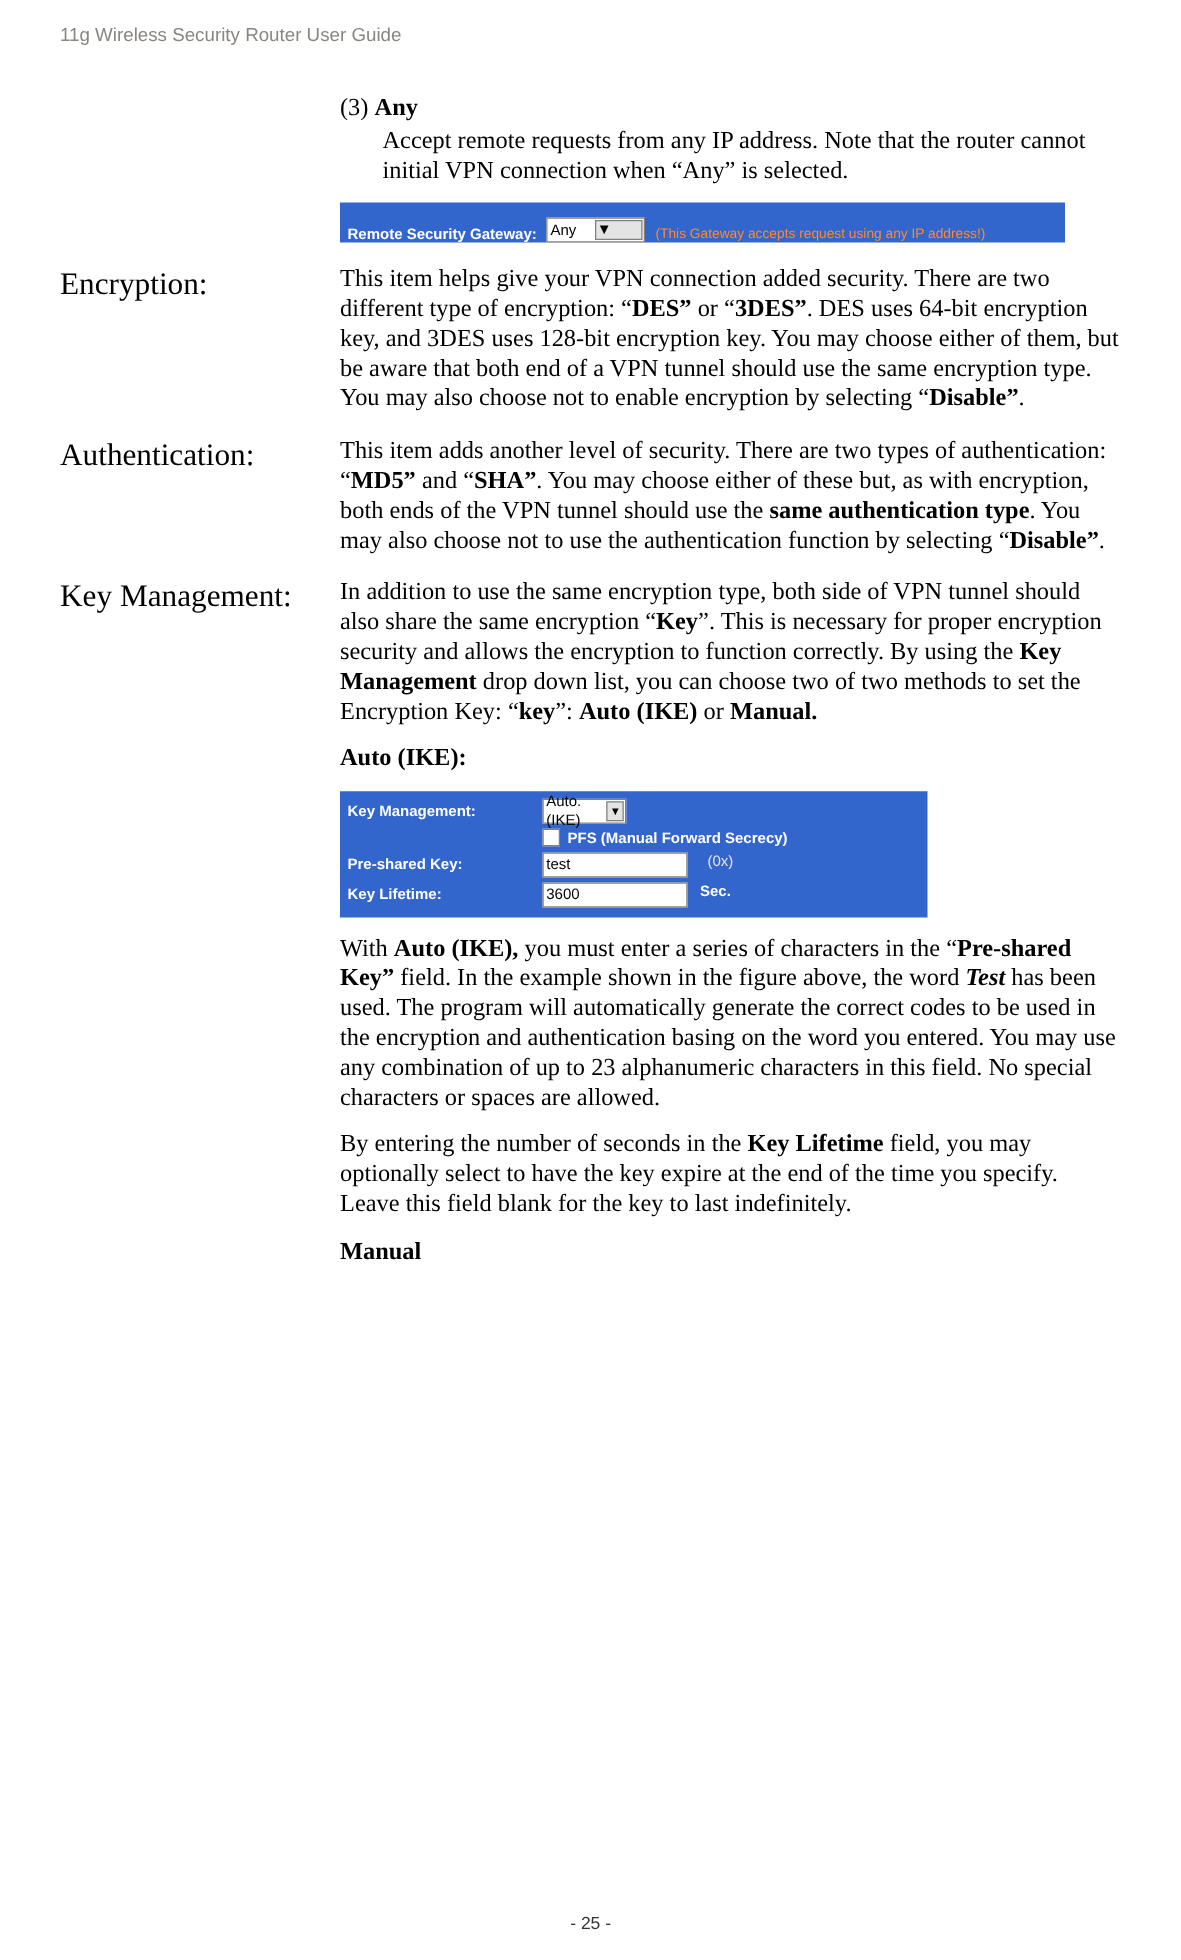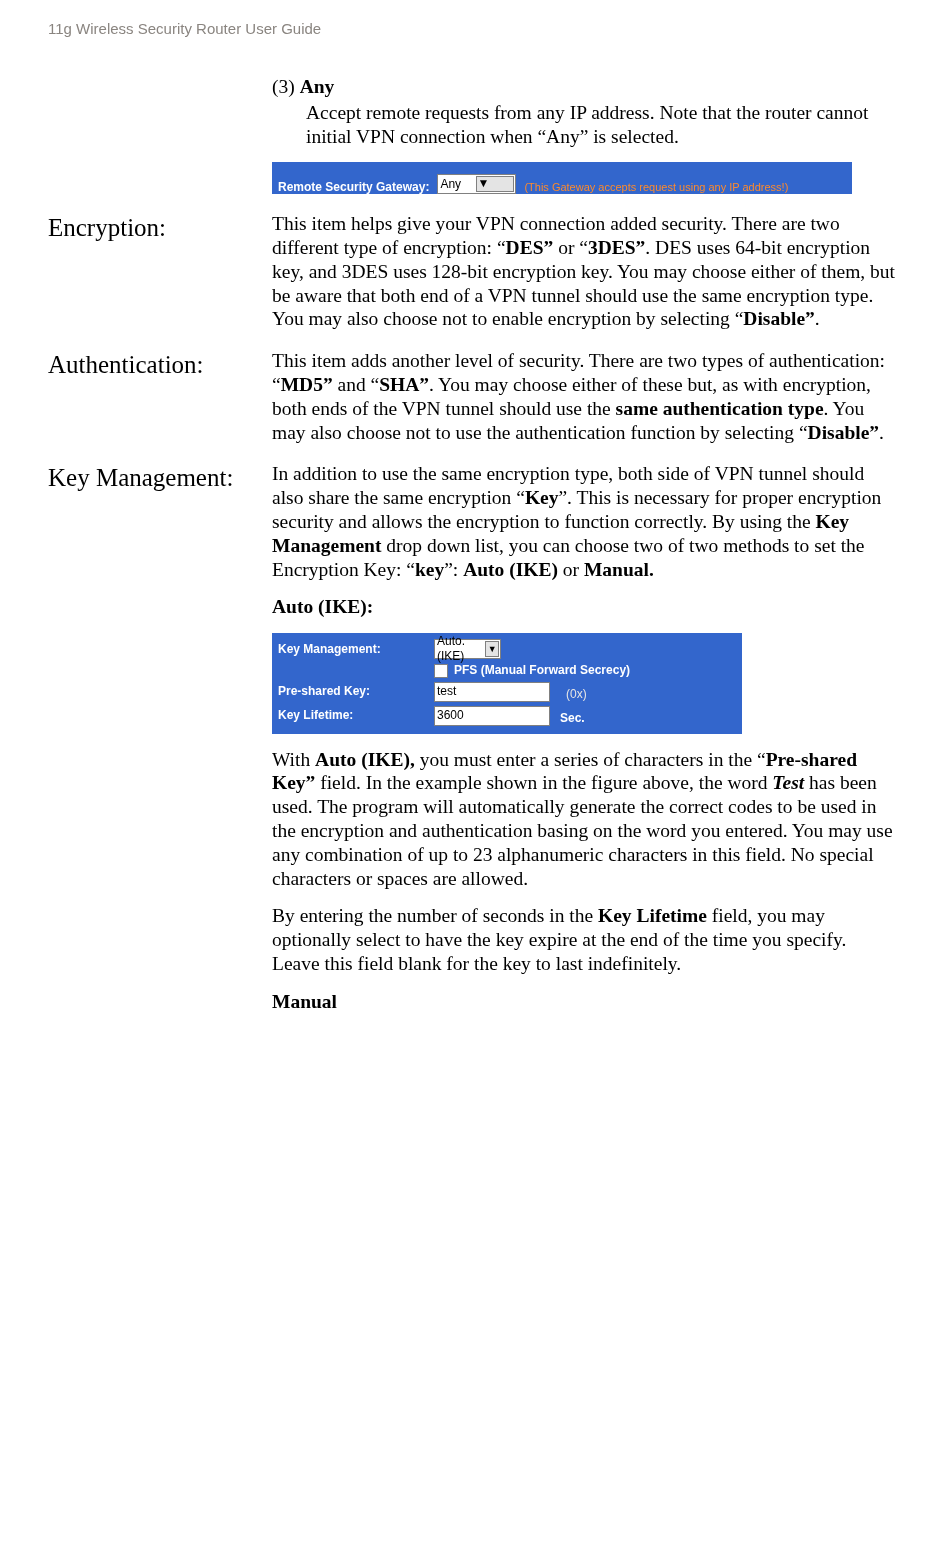--- a/index.html
+++ b/index.html
@@ -124,21 +124,21 @@
     display: flex;
     align-items: center;
     margin-bottom: 4px;
   }
   .fig-keymgmt .km-lbl {
     width: 156px;
     flex-shrink: 0;
   }
   .fig-keymgmt .km-field {
     display: flex;
-    align-items: flex-end;
+    align-items: flex-start;
   }
   .fig-keymgmt .km-input {
     background: #fff;
     color: #000;
     border: 1px solid #808080;
     font-family: Arial, sans-serif;
     font-weight: normal;
     font-size: 12px;
     height: 16px;
     padding: 1px 2px;
@@ -246,13 +246,14 @@
       </p>
 
       <p>
         <span>By entering the number of seconds in the </span><span class="bold">Key Lifetime</span><span> field, you may optionally select to have the key expire at the end of the time you specify. Leave this field blank for the key to last indefinitely.</span>
       </p>
 
       <p class="bold">Manual</p>
     </div>
   </div>
 
+  <div class="footer">- 25 -</div>
 </div>
 
 </body></html>

